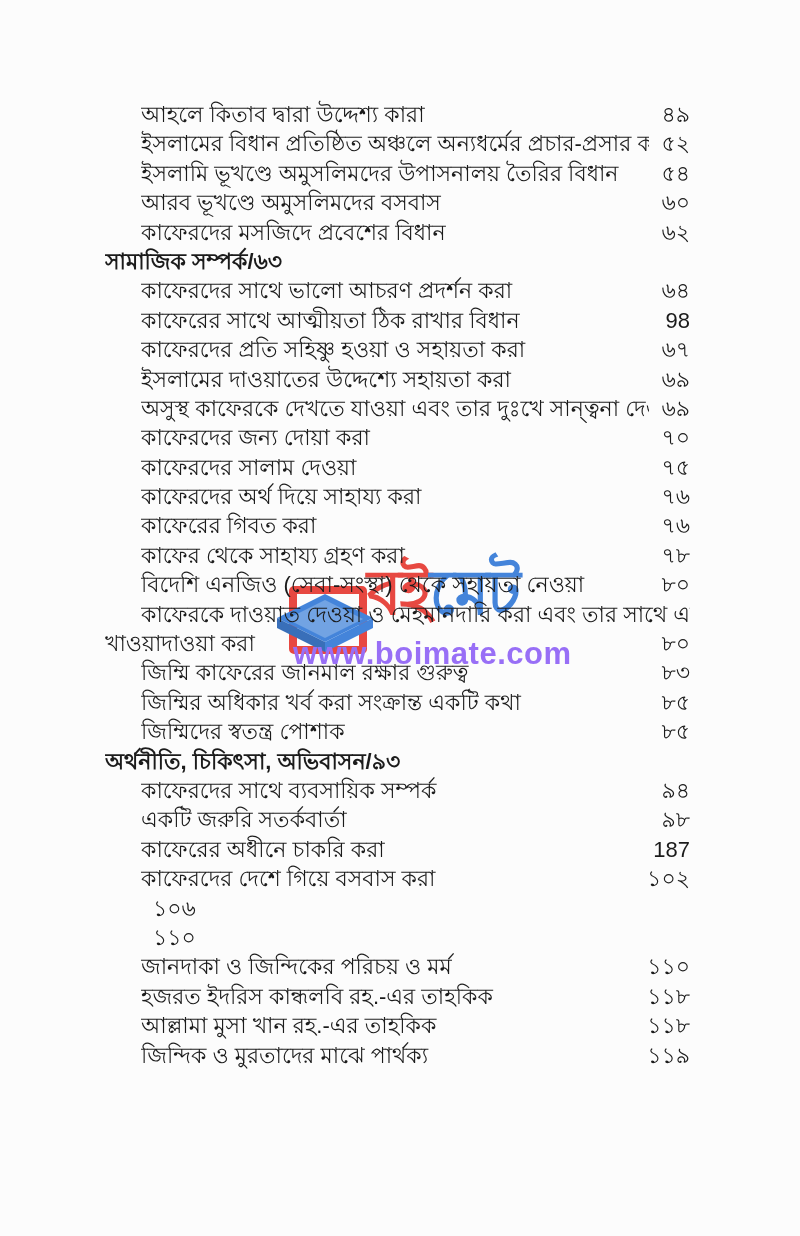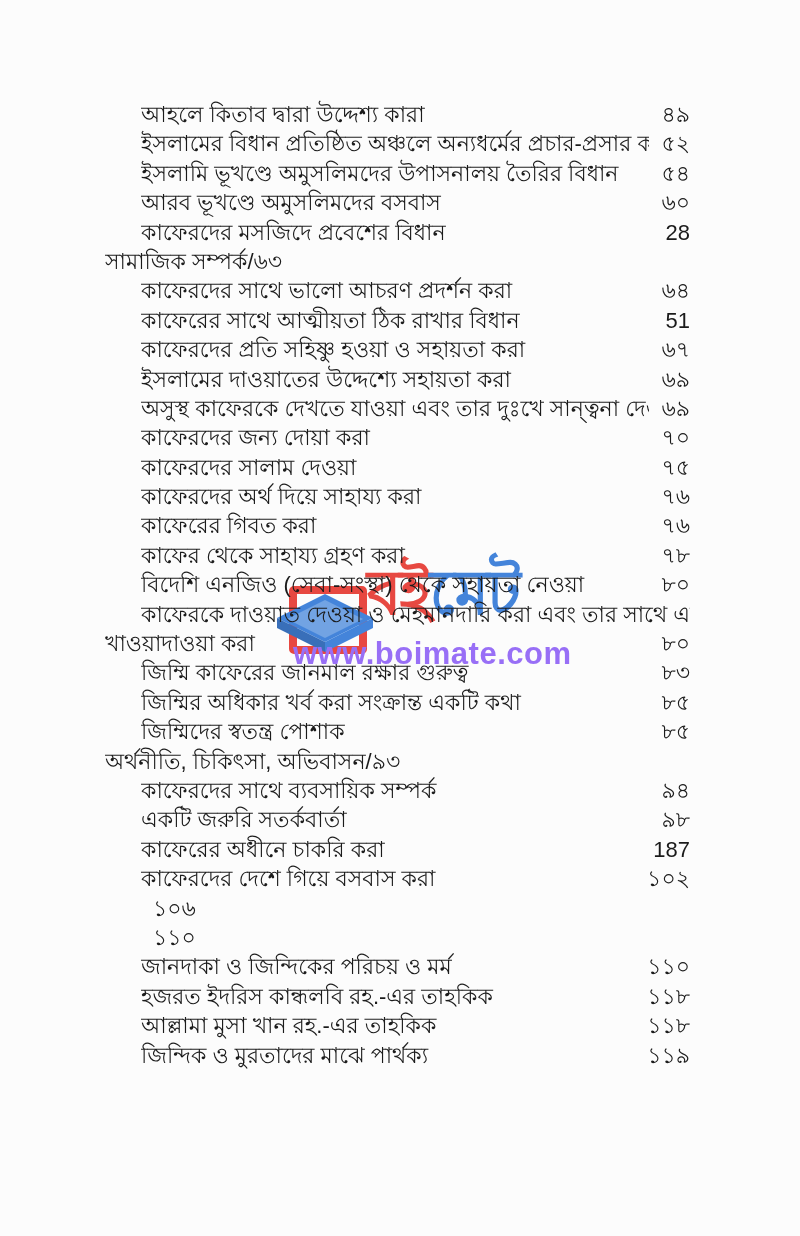--- a/index.html
+++ b/index.html
@@ -41,21 +41,21 @@
     flex: 1 1 auto;
     overflow: hidden;
   }
   .row .page-num {
     flex: 0 0 auto;
     margin-left: 12px;
     text-align: right;
   }
   .row.header {
     margin-left: -36px;
-    font-weight: 400;
+    font-weight: 700;
   }
   .row.cont {
     margin-left: -36px;
   }
   
   .watermark {
     position: absolute;
     left: 281px;
     top: 564px;
     width: 322px;
@@ -129,32 +129,32 @@
       <div class="row">
         <span class="title">ইসলামি ভূখণ্ডে অমুসলিমদের উপাসনালয় তৈরির বিধান</span>
         <span class="page-num">৫৪</span>
       </div>
       <div class="row">
         <span class="title">আরব ভূখণ্ডে অমুসলিমদের বসবাস</span>
         <span class="page-num">৬০</span>
       </div>
       <div class="row">
         <span class="title">কাফেরদের মসজিদে প্রবেশের বিধান</span>
-        <span class="page-num">28</span>
+        <span class="page-num">৬২</span>
       </div>
       <div class="row header">
         <span class="title">সামাজিক সম্পর্ক/৬৩</span>
       </div>
       <div class="row">
         <span class="title">কাফেরদের সাথে ভালো আচরণ প্রদর্শন করা</span>
         <span class="page-num">৬৪</span>
       </div>
       <div class="row">
         <span class="title">কাফেরের সাথে আত্মীয়তা ঠিক রাখার বিধান</span>
-        <span class="page-num">51</span>
+        <span class="page-num">98</span>
       </div>
       <div class="row">
         <span class="title">কাফেরদের প্রতি সহিষ্ণু হওয়া ও সহায়তা করা</span>
         <span class="page-num">৬৭</span>
       </div>
       <div class="row">
         <span class="title">ইসলামের দাওয়াতের উদ্দেশ্যে সহায়তা করা</span>
         <span class="page-num">৬৯</span>
       </div>
       <div class="row">

